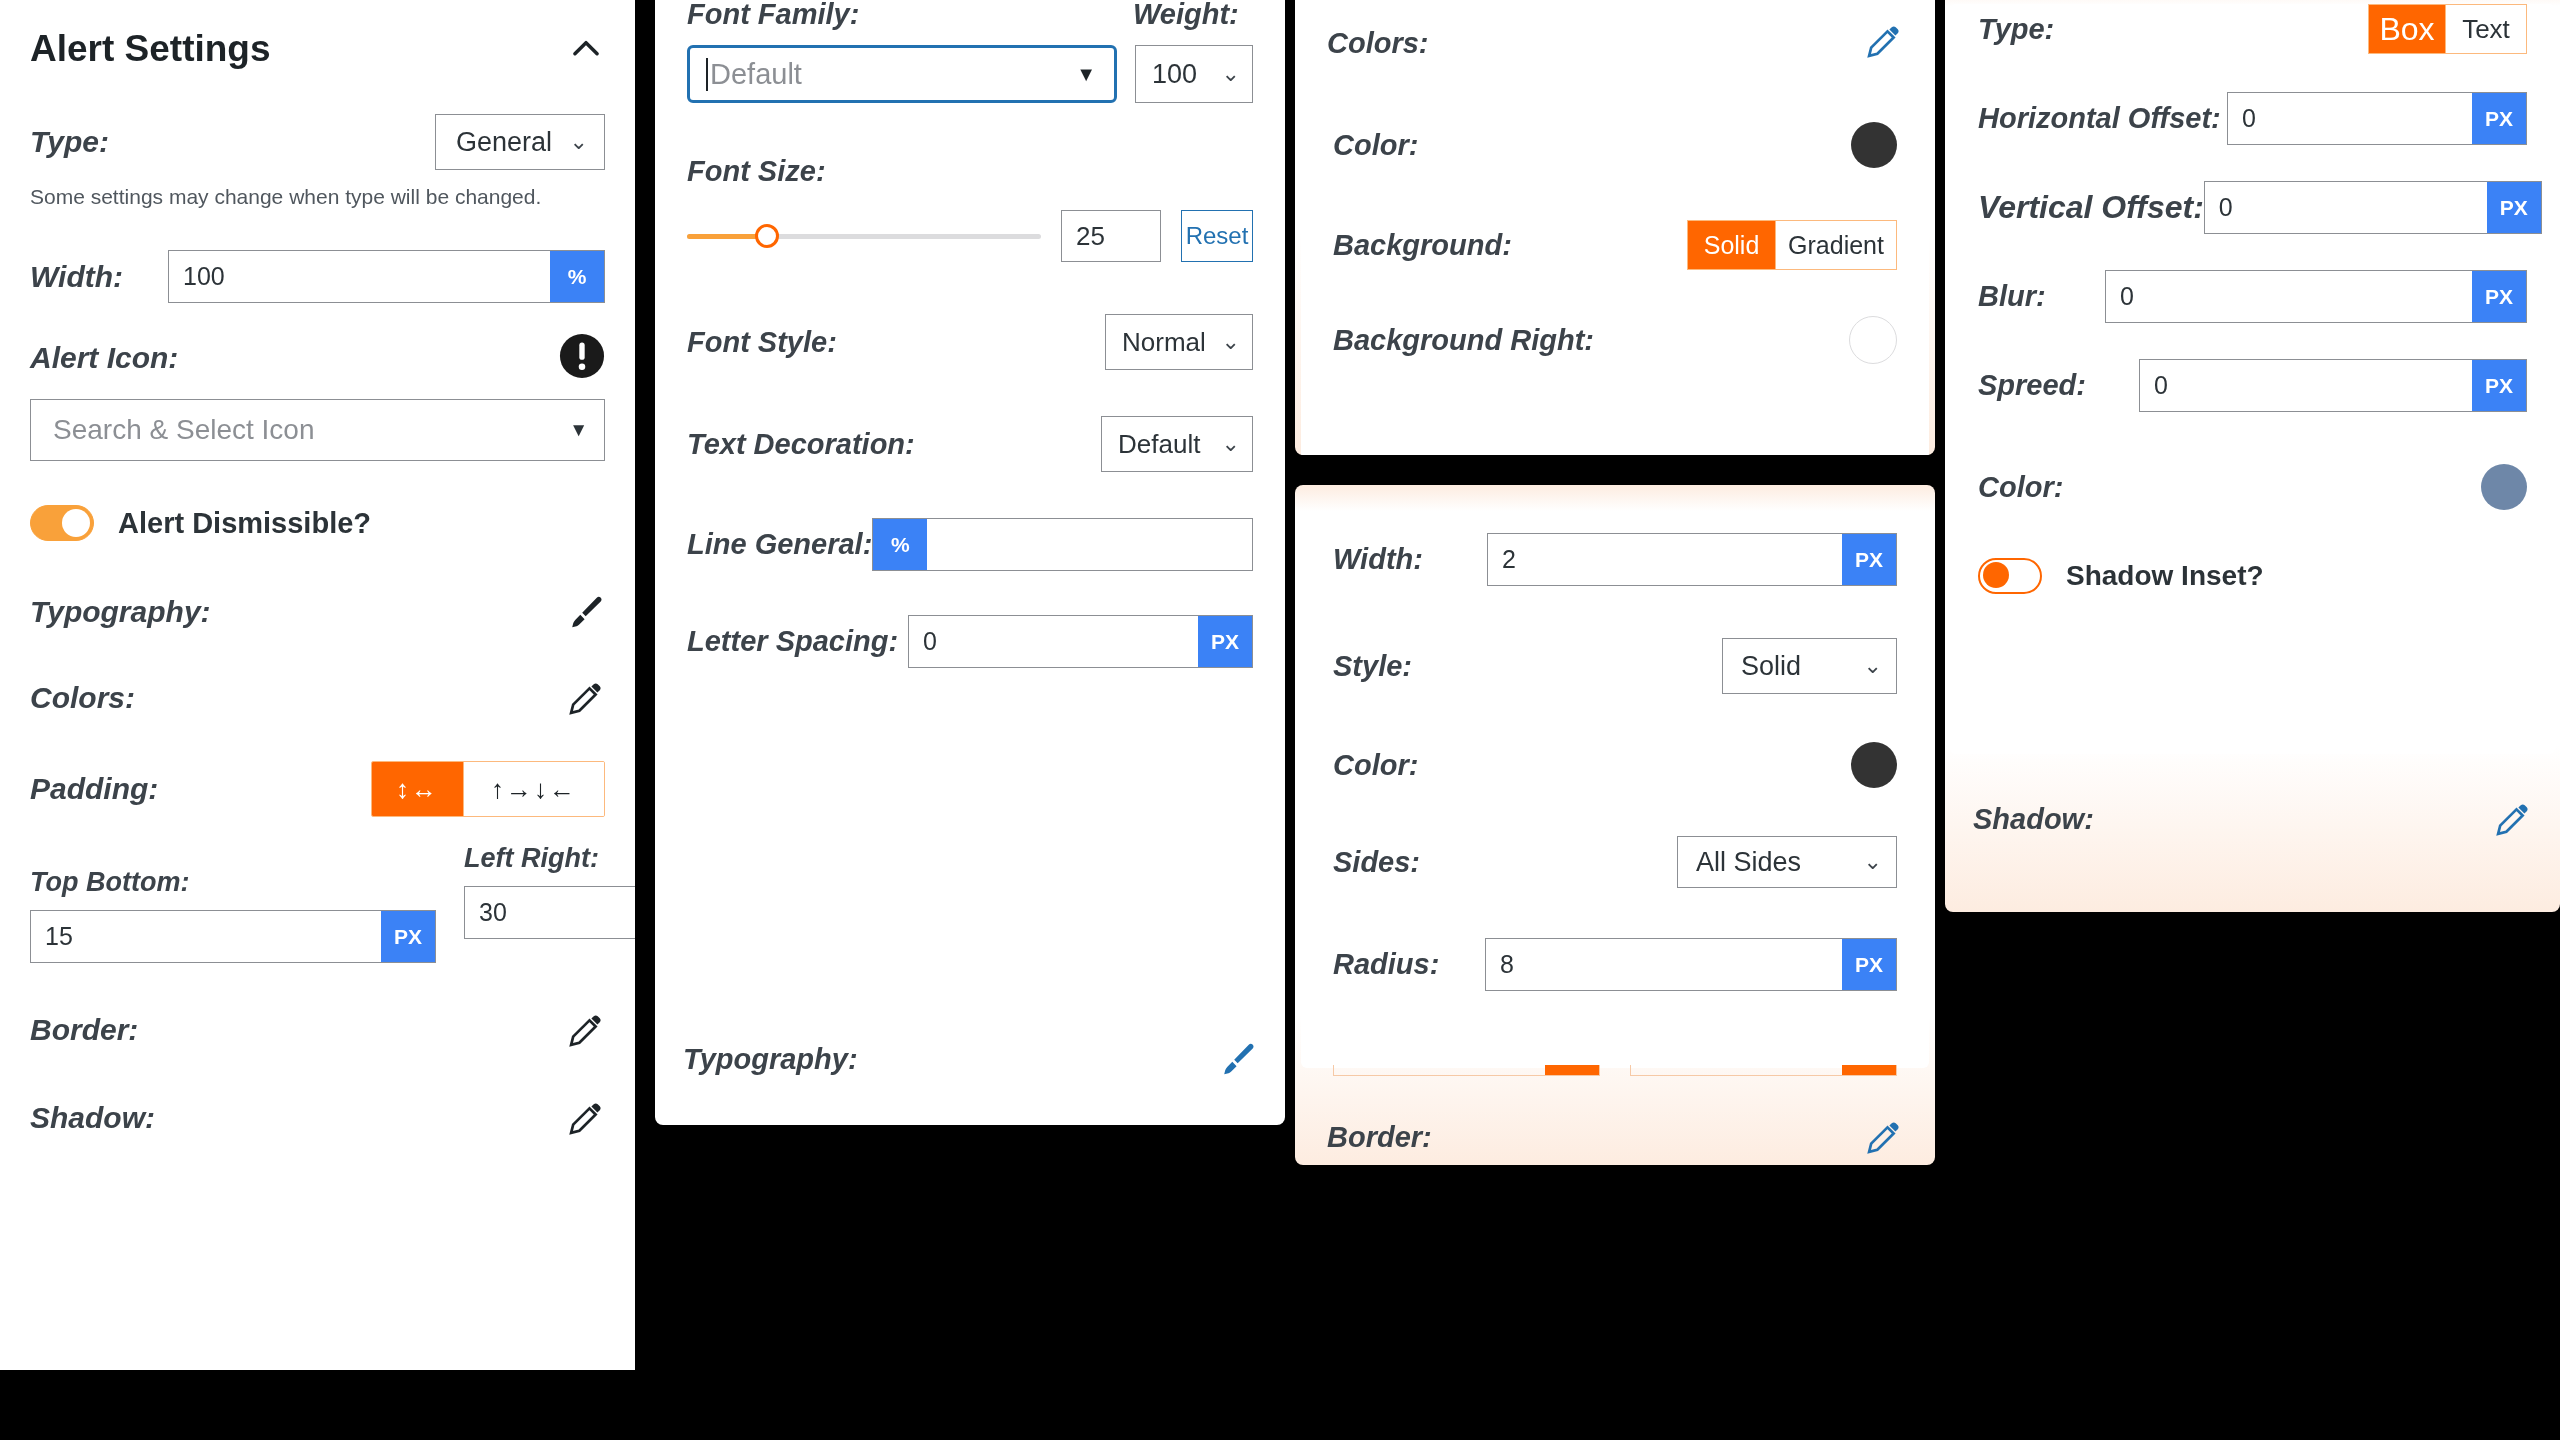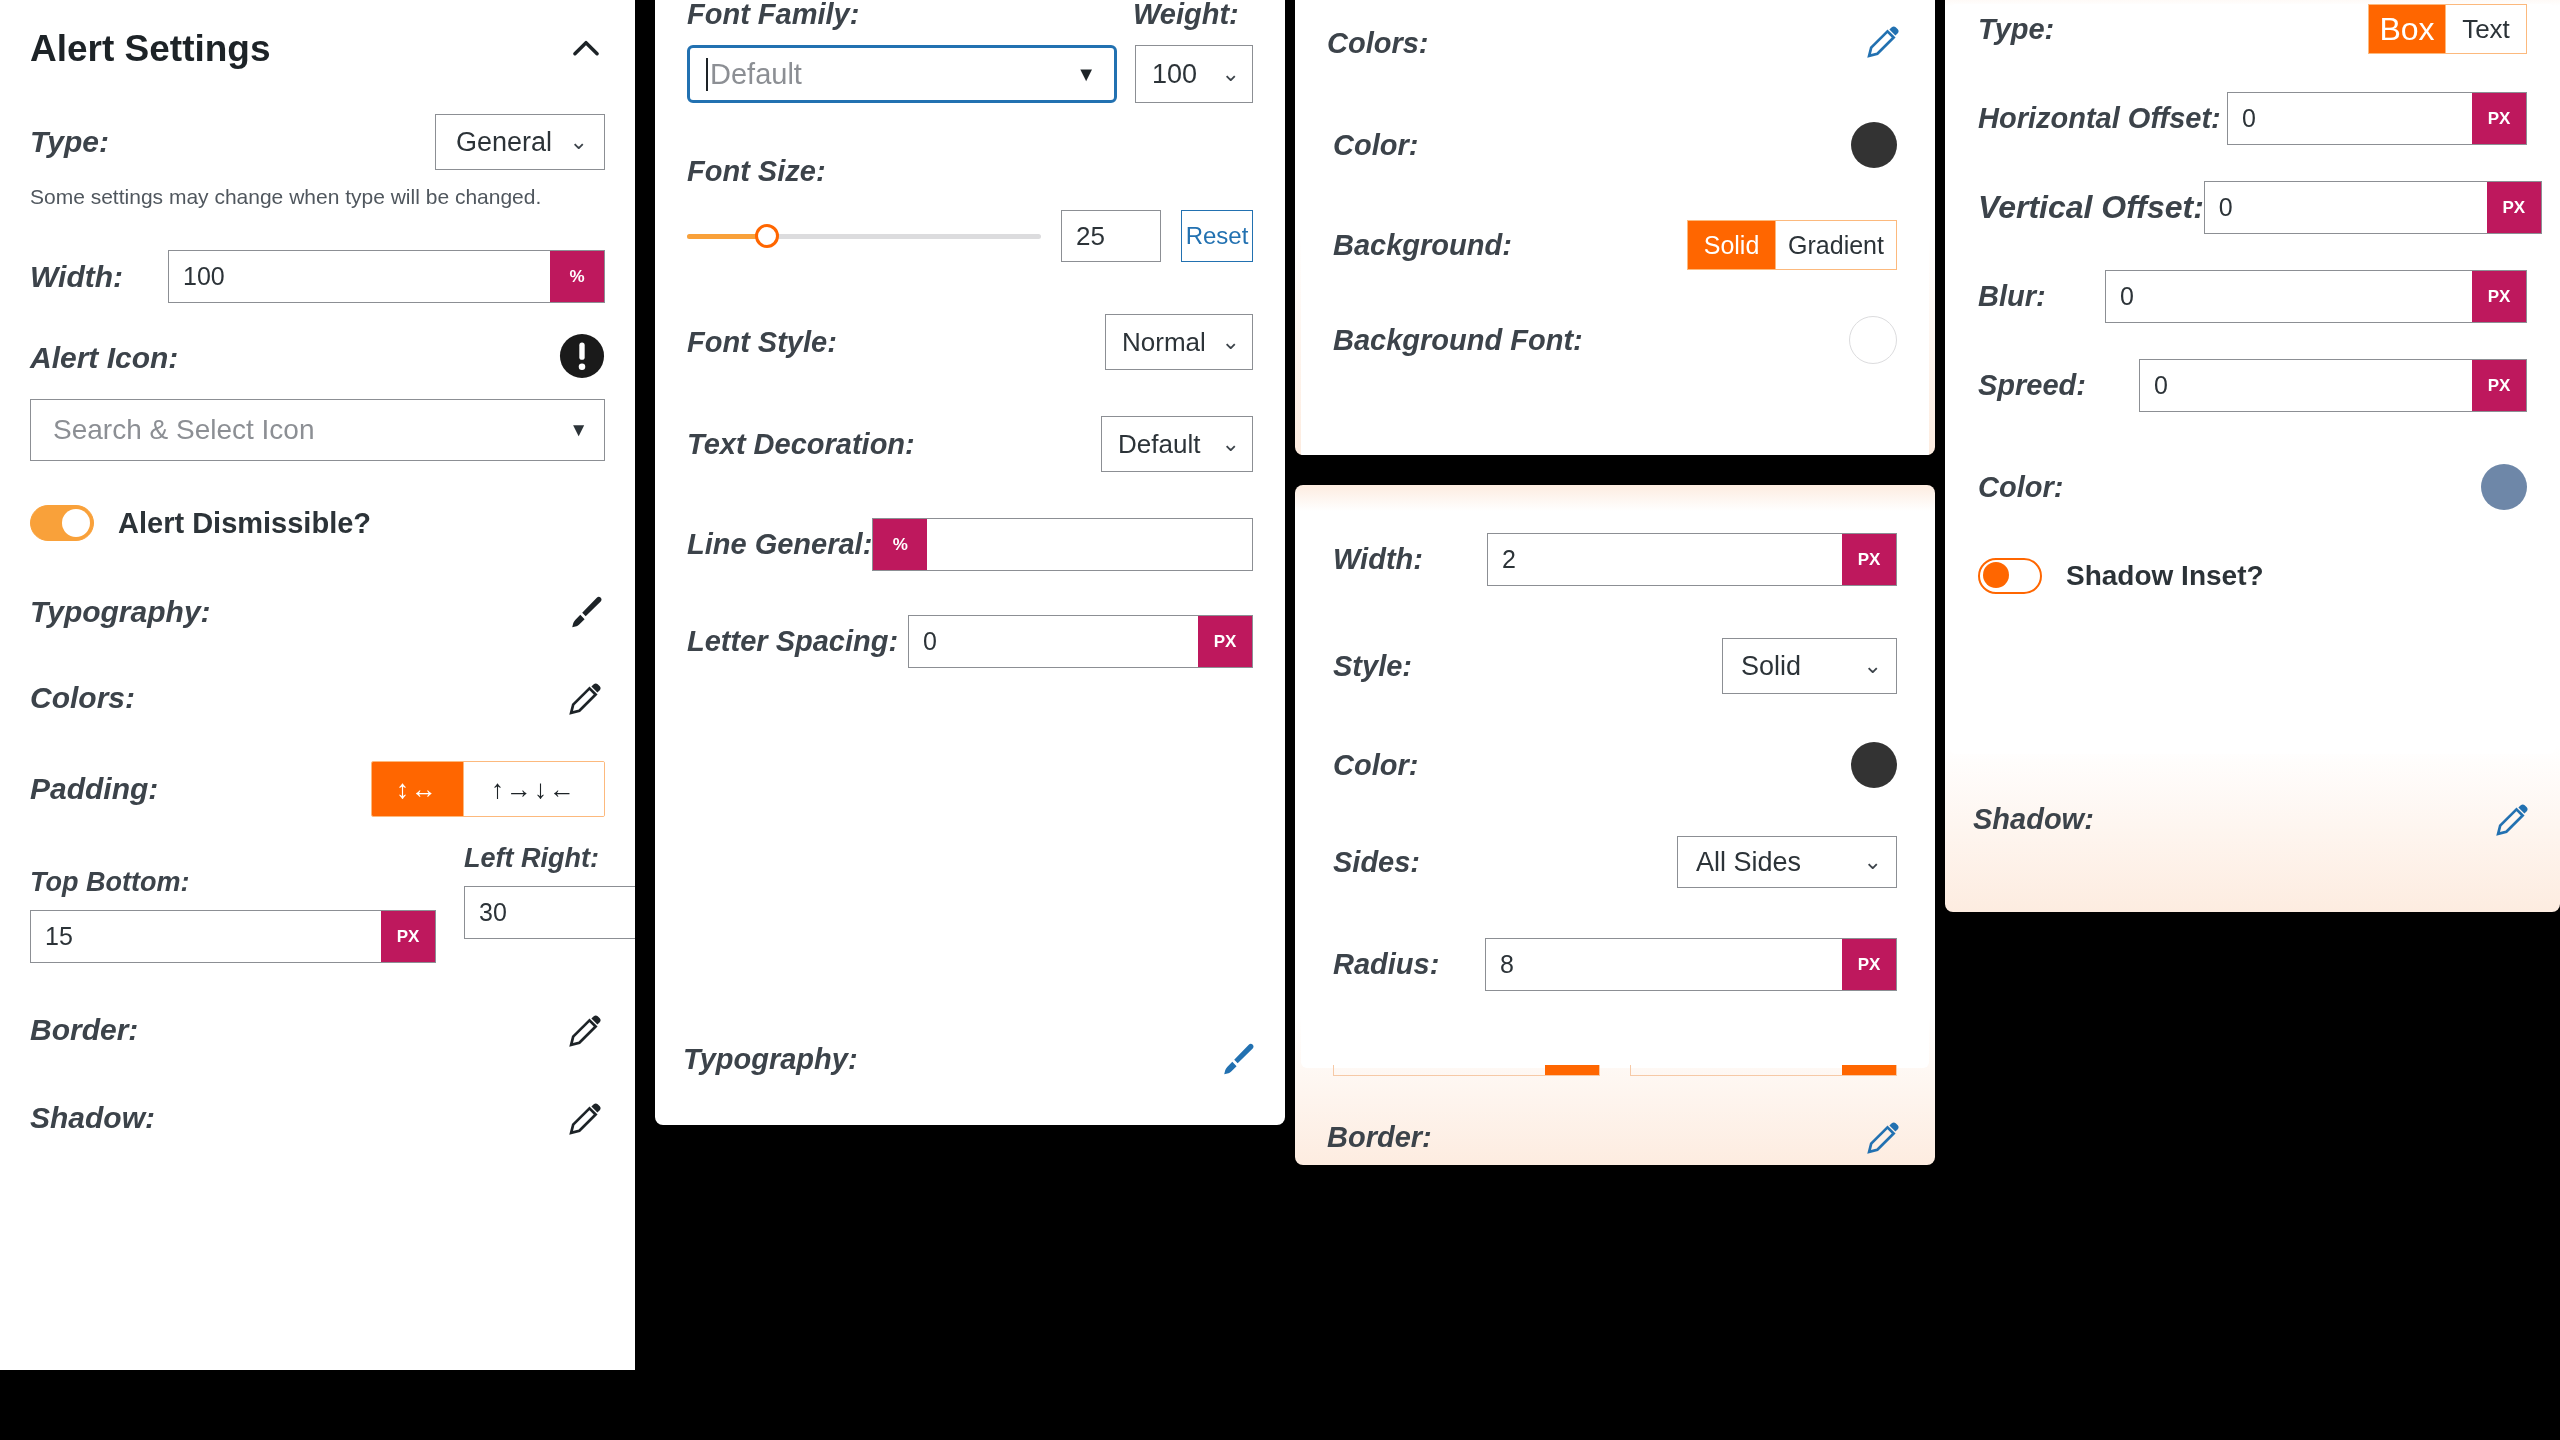--- a/index.html
+++ b/index.html
@@ -21,21 +21,21 @@
   .help{color:#50575e;line-height:1.45;}
 
   
   .unitbox{display:flex;border:1px solid #8c8f94;background:#fff;box-sizing:border-box;height:53px;}
   .unitbox input{
     border:0;outline:none;flex:1;min-width:0;
     font-family:"Liberation Sans", sans-serif;font-size:25px;color:#2c3338;
     padding:0 14px;background:#fff;
   }
   .unitsfx{
-    background:#be185d;color:#fff;font-weight:bold;font-size:17px;
+    background:#3b82f6;color:#fff;font-weight:bold;font-size:21px;
     display:flex;align-items:center;justify-content:center;
     width:54px;flex:none;
   }
 
   
   .sel{
     border:1px solid #8c8f94;background:#fff;box-sizing:border-box;
     display:flex;align-items:center;justify-content:space-between;
     font-size:27px;color:#2c3338;height:56px;padding:0 16px 0 20px;gap:14px;
   }
@@ -324,21 +324,21 @@
 
     <div class="row" style="margin-top:52px;">
       <div class="lbl" style="font-size:29px;">Background:</div>
       <div class="seg" style="height:50px;">
         <div class="on" style="width:88px;font-size:25px;">Solid</div>
         <div style="width:120px;font-size:25px;">Gradient</div>
       </div>
     </div>
 
     <div class="row" style="margin-top:46px;">
-      <div class="lbl" style="font-size:29px;">Background Font:</div>
+      <div class="lbl" style="font-size:29px;">Background Right:</div>
       <div class="sw" style="background:#fff;border:1px solid #dcdcde;"></div>
     </div>
   </div>
 </div>
 
 <div class="panel" id="p4">
   <div class="card">
 
     <div class="row" style="margin-top:48px;">
       <div class="lbl" style="font-size:29px;">Width:</div>

